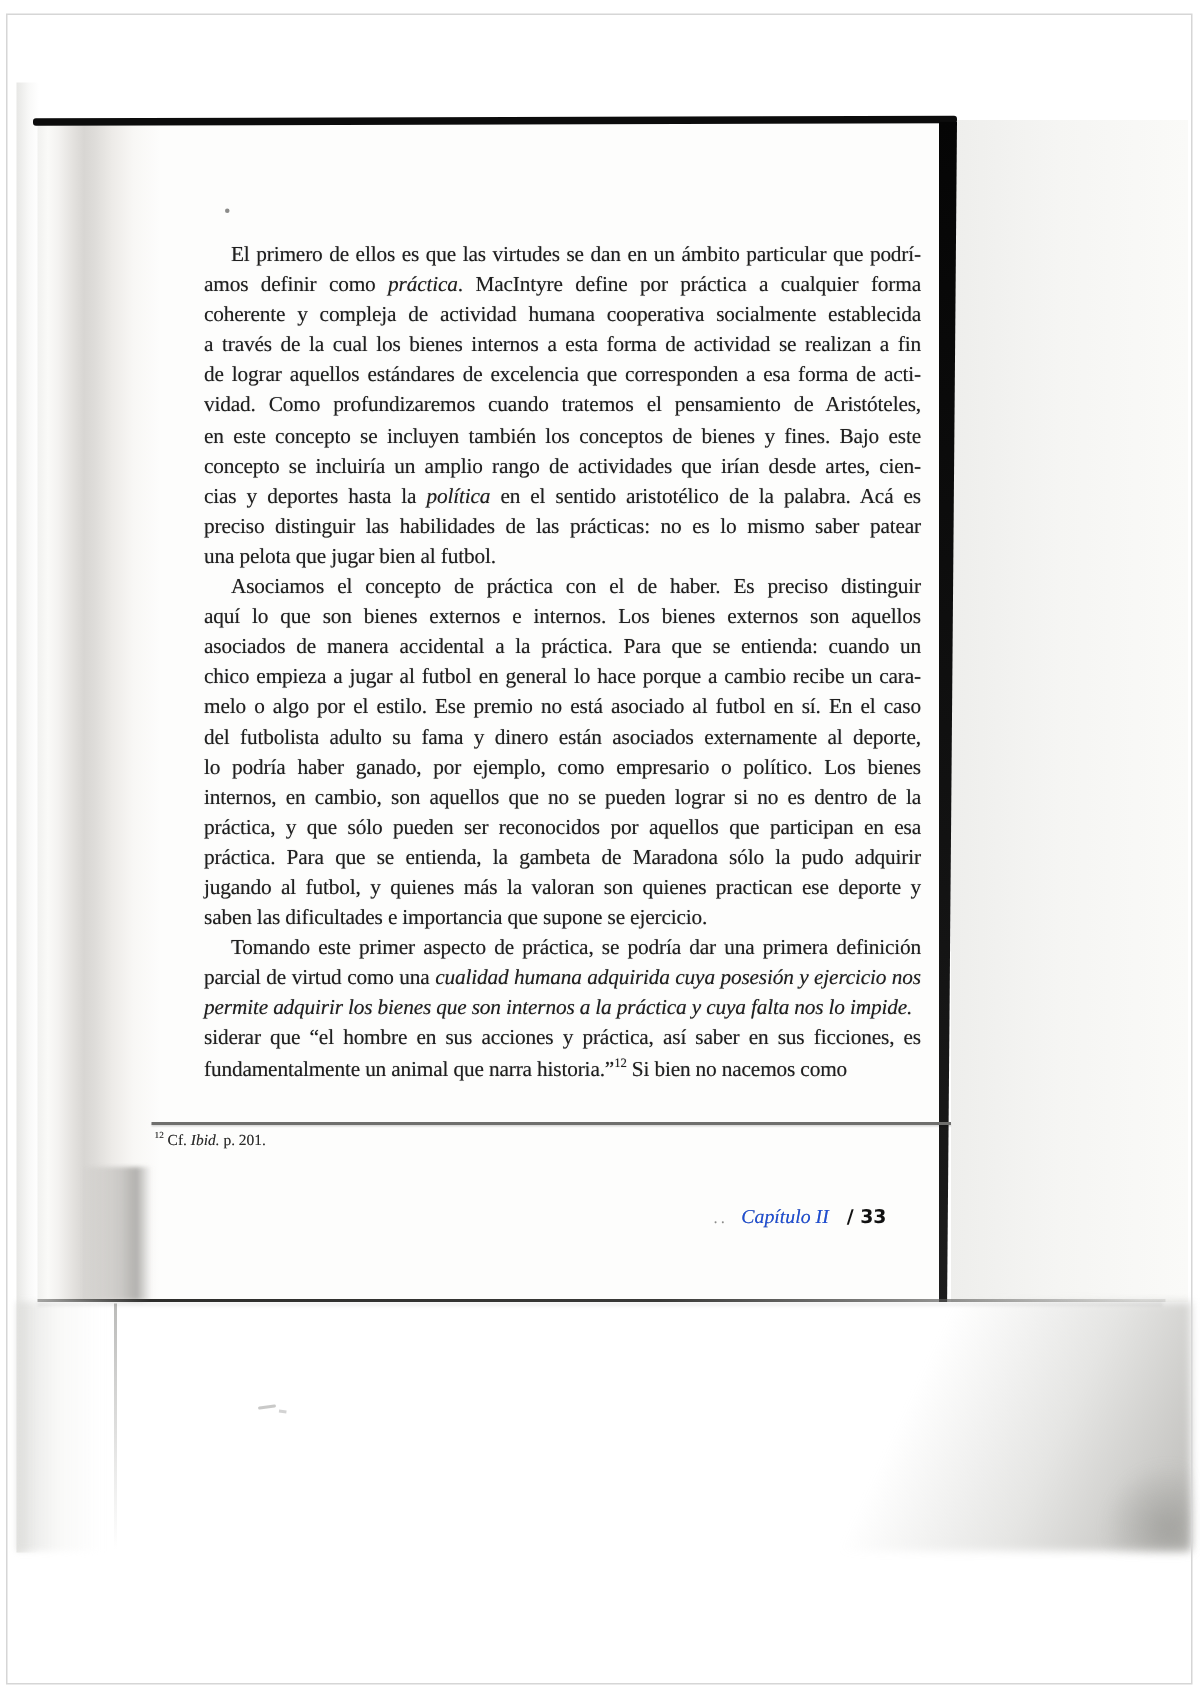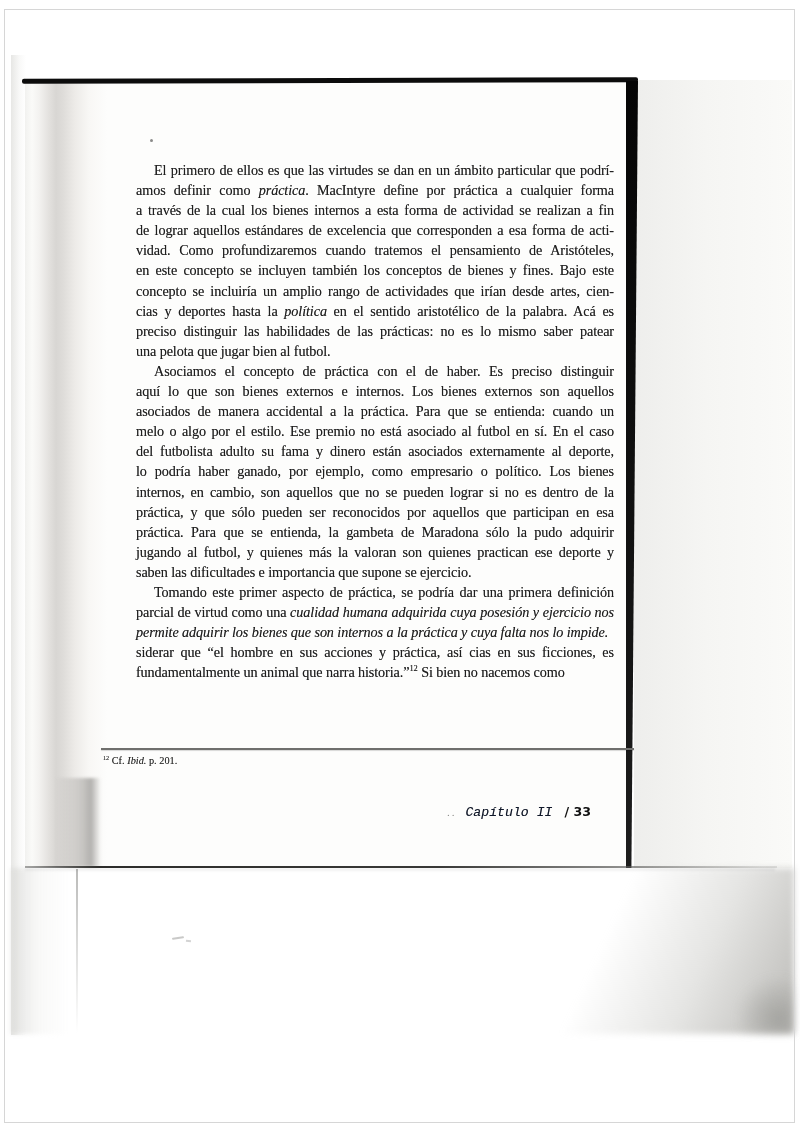--- a/index.html
+++ b/index.html
@@ -94,21 +94,21 @@
     position:absolute;left:103px;top:754px;width:480px;
     font-size:10.3px;color:#2b2b2a;line-height:13px;
     text-shadow:0 0 .4px rgba(40,40,40,.5);
   }
   
   #page-footer{
     position:absolute;left:351px;top:802px;width:240px;height:18px;
     text-align:right;white-space:nowrap;color:#222;
   }
   .footer-dots{font-size:11px;color:#8a8a88;letter-spacing:2px;margin-right:9px;}
-  .footer-chapter{font-style:italic;font-size:13.2px;color:#0f172a;text-shadow:0 0 .4px rgba(30,30,30,.5);font-family:Liberation Mono, monospace;}
+  .footer-chapter{font-style:italic;font-size:13.2px;color:#1d4ed8;text-shadow:0 0 .4px rgba(30,30,30,.5);}
   .footer-page{
     font-family:"DejaVu Sans",sans-serif;font-weight:700;font-size:12.6px;
     margin-left:12px;color:#111;
   }
   
   .smudge-dot{
     position:absolute;left:150px;top:139px;width:3px;height:3px;border-radius:50%;
     background:rgba(90,90,88,.7);
   }
   .smudge-dash{
@@ -133,43 +133,45 @@
 <div class="book-page"></div>
 <div class="curl-bottom"></div>
 <div class="page-top-edge"></div>
 <div class="page-right-edge"></div>
 <div class="page-bottom-edge"></div>
 <div class="page-bottom-soft"></div>
 
 <div id="text-block">
     <div class="line first"><span>El primero de ellos es que las virtudes se dan en un ámbito particular que podrí-</span></div>
     <div class="line"><span>amos definir como </span><span class="it">práctica</span><span>. MacIntyre define por práctica a cualquier forma</span></div>
+    <div class="line"><span>coherente y compleja de actividad humana cooperativa socialmente establecida</span></div>
     <div class="line"><span>a través de la cual los bienes internos a esta forma de actividad se realizan a fin</span></div>
     <div class="line"><span>de lograr aquellos estándares de excelencia que corresponden a esa forma de acti-</span></div>
     <div class="line"><span>vidad. Como profundizaremos cuando tratemos el pensamiento de Aristóteles,</span></div>
     <div class="line"><span>en este concepto se incluyen también los conceptos de bienes y fines. Bajo este</span></div>
     <div class="line"><span>concepto se incluiría un amplio rango de actividades que irían desde artes, cien-</span></div>
     <div class="line"><span>cias y deportes hasta la </span><span class="it">política</span><span> en el sentido aristotélico de la palabra. Acá es</span></div>
     <div class="line"><span>preciso distinguir las habilidades de las prácticas: no es lo mismo saber patear</span></div>
     <div class="line last"><span>una pelota que jugar bien al futbol.</span></div>
     <div class="line first"><span>Asociamos el concepto de práctica con el de haber. Es preciso distinguir</span></div>
     <div class="line"><span>aquí lo que son bienes externos e internos. Los bienes externos son aquellos</span></div>
     <div class="line"><span>asociados de manera accidental a la práctica. Para que se entienda: cuando un</span></div>
+    <div class="line"><span>chico empieza a jugar al futbol en general lo hace porque a cambio recibe un cara-</span></div>
     <div class="line"><span>melo o algo por el estilo. Ese premio no está asociado al futbol en sí. En el caso</span></div>
     <div class="line"><span>del futbolista adulto su fama y dinero están asociados externamente al deporte,</span></div>
     <div class="line"><span>lo podría haber ganado, por ejemplo, como empresario o político. Los bienes</span></div>
     <div class="line"><span>internos, en cambio, son aquellos que no se pueden lograr si no es dentro de la</span></div>
     <div class="line"><span>práctica, y que sólo pueden ser reconocidos por aquellos que participan en esa</span></div>
     <div class="line"><span>práctica. Para que se entienda, la gambeta de Maradona sólo la pudo adquirir</span></div>
     <div class="line"><span>jugando al futbol, y quienes más la valoran son quienes practican ese deporte y</span></div>
     <div class="line last"><span>saben las dificultades e importancia que supone se ejercicio.</span></div>
     <div class="line first"><span>Tomando este primer aspecto de práctica, se podría dar una primera definición</span></div>
     <div class="line"><span>parcial de virtud como una </span><span class="it">cualidad humana adquirida cuya posesión y ejercicio nos</span></div>
     <div class="line last"><span class="it">permite adquirir los bienes que son internos a la práctica y cuya falta nos lo impide.</span></div>
-    <div class="line"><span>siderar que “el hombre en sus acciones y práctica, así cias en sus ficciones, es</span></div>
+    <div class="line"><span>siderar que “el hombre en sus acciones y práctica, así saber en sus ficciones, es</span></div>
     <div class="line last"><span>fundamentalmente un animal que narra historia.”</span><span class="sup">12</span><span> Si bien no nacemos como</span></div>
   </div>
 
 <div class="footnote-separator"></div>
 <div id="footnote"><span class="sup">12</span><span> Cf. </span><span class="it">Ibid.</span><span> p. 201.</span></div>
 
 <div id="page-footer">
   <span class="footer-dots">..</span><span class="footer-chapter">Capítulo II</span><span class="footer-page">/ 33</span>
 </div>
 

